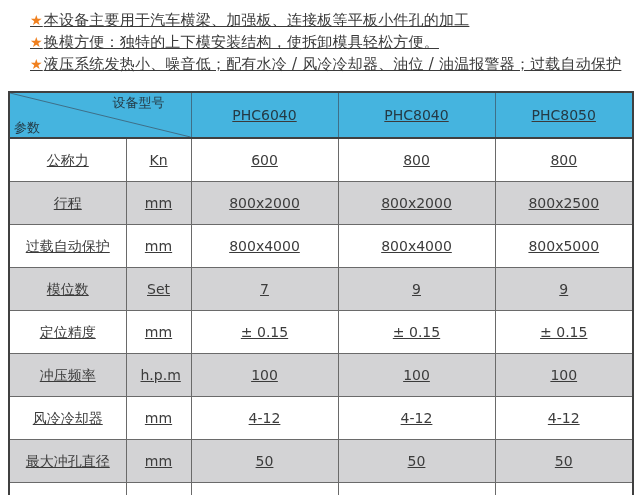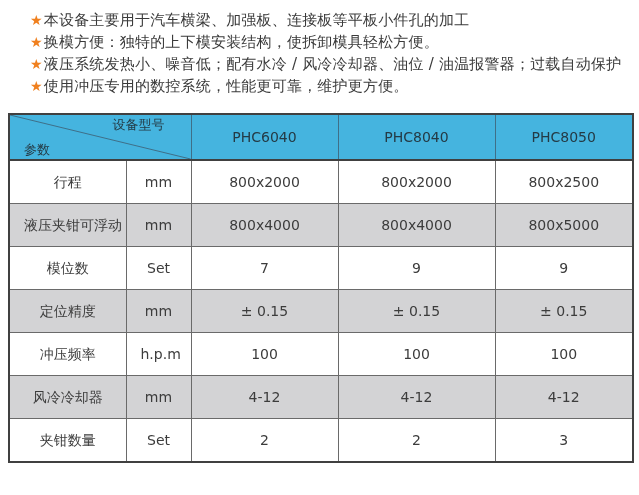--- a/index.html
+++ b/index.html
@@ -2,21 +2,21 @@
 <html><head>
 <meta charset="utf-8">
 <style>
   * { margin: 0; padding: 0; box-sizing: border-box; }
   html, body { width: 639px; height: 495px; background: #ffffff; }
   body {
     font-family: "DejaVu Sans", "Liberation Sans", sans-serif;
     color: #3a3a3a;
     overflow: hidden;
   }
-  .page { width: 639px; height: 495px; background: #ffffff; }
+  .page { width: 639px; height: 495px; background: #ffffff; text-decoration: underline; }
 
   
   .features { padding: 9px 10px 0 30px; }
   .feature {
     height: 22px;
     line-height: 22px;
     font-size: 15px;
     white-space: nowrap;
     color: #3a3a3a;
     letter-spacing: 0.2px;
@@ -67,21 +67,21 @@
     display: block;
   }
   .corner-top {
     position: absolute;
     top: 2px; right: 26px;
     font-size: 13px;
     line-height: 15px;
   }
   .corner-bottom {
     position: absolute;
-    bottom: 2px; left: 14px;
+    bottom: 2px; left: 4px;
     font-size: 13px;
     line-height: 15px;
   }
 
   .spec tbody td {
     height: 23px;
     background: #ffffff;
     color: #3c3c3c;
     font-size: 14px;
     line-height: 1;
@@ -90,21 +90,20 @@
 </style>
 </head>
 <body>
 
 <div class="page">
 
   <div class="features">
     <div class="feature"><span class="star">★</span><span>本设备主要用于汽车横梁、加强板、连接板等平板小件孔的加工</span></div>
     <div class="feature"><span class="star">★</span><span>换模方便：独特的上下模安装结构，使拆卸模具轻松方便。</span></div>
     <div class="feature"><span class="star">★</span><span>液压系统发热小、噪音低；配有水冷 / 风冷冷却器、油位 / 油温报警器；过载自动保护</span></div>
-    <div class="feature"><span class="star">★</span><span>使用冲压专用的数控系统，性能更可靠，维护更方便。</span></div>
   </div>
 
   <table class="spec">
     <colgroup>
       <col class="c-label">
         <col class="c-unit">
         <col class="c-m1">
         <col class="c-m2">
         <col class="c-m3">
     </colgroup>
@@ -117,28 +116,35 @@
           <span class="corner-top">设备型号</span>
           <span class="corner-bottom">参数</span>
         </th>
         <th>PHC6040</th>
         <th>PHC8040</th>
         <th>PHC8050</th>
       </tr>
     </thead>
     <tbody>
       <tr>
+        <td>公称力</td>
+        <td>Kn</td>
+        <td>600</td>
+        <td>800</td>
+        <td>800</td>
+      </tr>
+      <tr>
         <td>行程</td>
         <td>mm</td>
         <td>800x2000</td>
         <td>800x2000</td>
         <td>800x2500</td>
       </tr>
       <tr>
-        <td>液压夹钳可浮动</td>
+        <td>过载自动保护</td>
         <td>mm</td>
         <td>800x4000</td>
         <td>800x4000</td>
         <td>800x5000</td>
       </tr>
       <tr>
         <td>模位数</td>
         <td>Set</td>
         <td>7</td>
         <td>9</td>
@@ -159,20 +165,27 @@
         <td>100</td>
       </tr>
       <tr>
         <td>风冷冷却器</td>
         <td>mm</td>
         <td>4-12</td>
         <td>4-12</td>
         <td>4-12</td>
       </tr>
       <tr>
+        <td>最大冲孔直径</td>
+        <td>mm</td>
+        <td>50</td>
+        <td>50</td>
+        <td>50</td>
+      </tr>
+      <tr>
         <td>夹钳数量</td>
         <td>Set</td>
         <td>2</td>
         <td>2</td>
         <td>3</td>
       </tr>
     </tbody>
   </table>
 
 </div>

